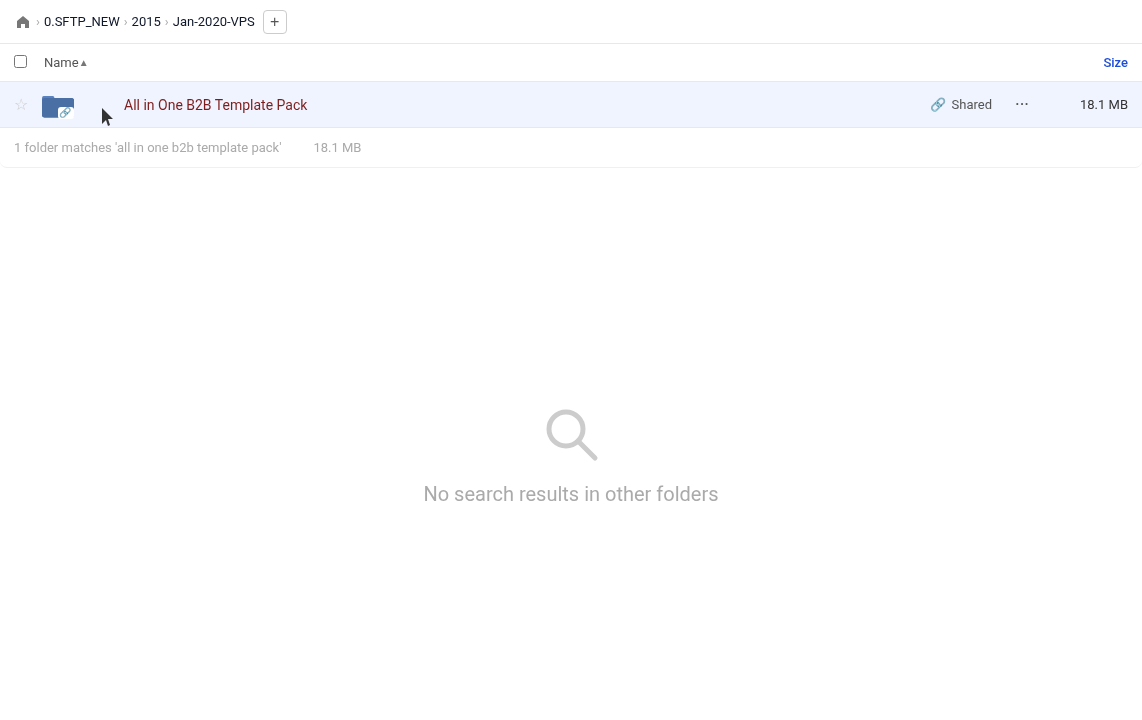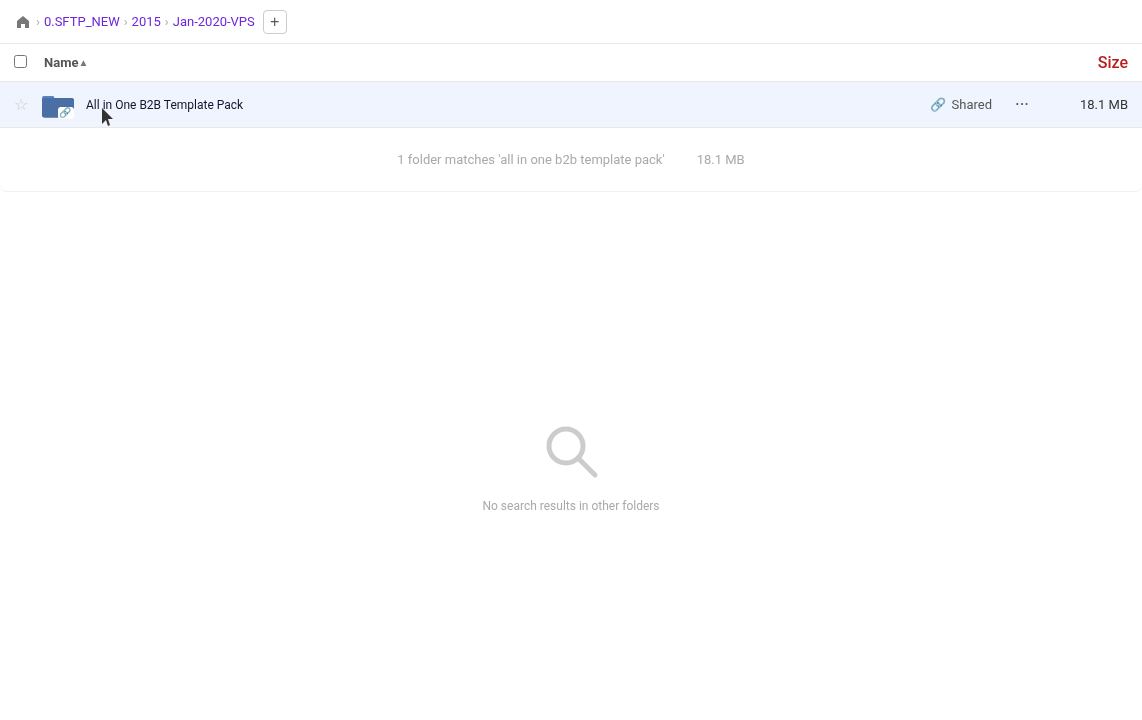--- a/index.html
+++ b/index.html
@@ -19,21 +19,21 @@
       align-items: center;
       padding: 10px 14px;
       border-bottom: 1px solid #e8e8e8;
       height: 44px;
       gap: 4px;
     }
     .breadcrumb-item {
       display: flex;
       align-items: center;
       gap: 4px;
-      color: #6d28d9;
+      color: #0f172a;
       font-size: 13px;
       cursor: pointer;
     }
     .breadcrumb-sep {
       color: #aaa;
       font-size: 13px;
     }
     .breadcrumb-add-btn {
       width: 24px;
       height: 24px;
@@ -65,32 +65,32 @@
       height: 38px;
     }
     .col-checkbox {
       width: 20px;
       margin-right: 10px;
     }
     .col-name {
       flex: 1;
       font-size: 13px;
       color: #555;
-      font-weight: 700;
+      font-weight: 400;
       display: flex;
       align-items: center;
       gap: 0;
     }
     .sort-arrow {
       font-size: 10px;
       color: #777;
     }
     .col-size {
-      font-size: 16px;
-      color: #b91c1c;
+      font-size: 13px;
+      color: #1d4ed8;
       font-weight: 500;
       width: 80px;
       text-align: right;
     }
 
     
     .file-row {
       display: flex;
       align-items: center;
       padding: 6px 14px;
@@ -114,22 +114,23 @@
       display: flex;
       align-items: center;
       justify-content: center;
     }
     .folder-icon-svg {
       width: 32px;
       height: 28px;
     }
     .row-name {
       flex: 1;
-      font-size: 12px;
-      color: #0f172a;
+      font-size: 14px;
+      color: #7f1d1d;
+      margin-left: 38px;
     }
     .row-shared-badge {
       display: flex;
       align-items: center;
       gap: 5px;
       font-size: 13px;
       color: #555;
       margin-right: 16px;
     }
     .row-more-btn {
@@ -146,26 +147,26 @@
     }
     .row-size {
       font-size: 13px;
       color: #333;
       width: 80px;
       text-align: right;
     }
 
     
     .search-info {
-      padding: 24px 14px;
-      font-size: 13px;
-      color: #aaa;
-      display: flex;
-      align-items: center;
-      justify-content: center;
+      padding: 12px 14px;
+      font-size: 13px;
+      color: #aaa;
+      display: flex;
+      align-items: center;
+      justify-content: flex-start;
       border-bottom: 1px solid #f0f0f0;
       border-radius: 7px;
     }
     .search-info-size {
       font-size: 13px;
       color: #aaa;
       width: 80px;
       text-align: right;
     }
 
@@ -178,21 +179,21 @@
       flex: 1;
       padding: 80px 0 60px;
     }
     .empty-search-icon {
       width: 64px;
       height: 64px;
       color: #ccc;
       margin-bottom: 16px;
     }
     .empty-state-text {
-      font-size: 12px;
+      font-size: 20px;
       color: #aaa;
     }
 
     .main-content {
       display: flex;
       flex-direction: column;
       height: calc(720px - 44px);
     }
 
     

